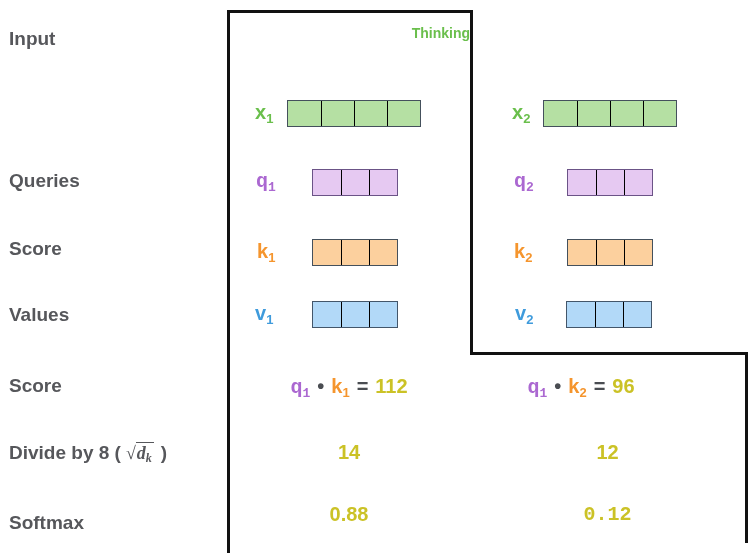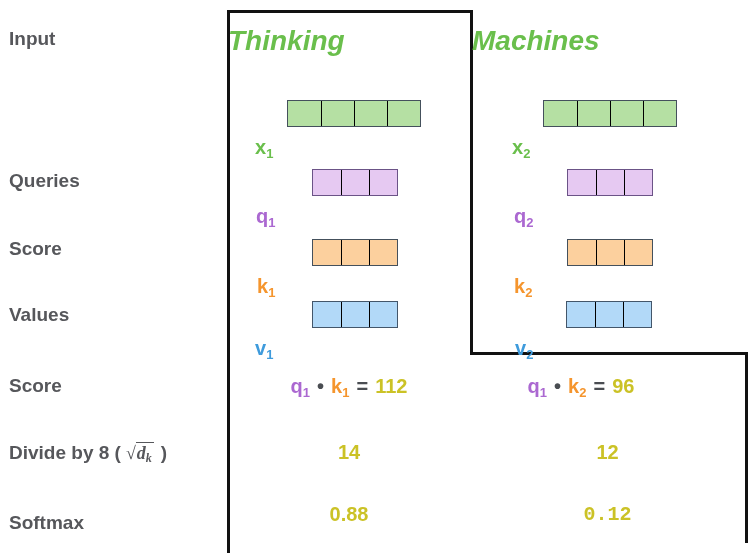--- a/index.html
+++ b/index.html
@@ -12,29 +12,29 @@
   .seg-left   { left:227px; top:10px;  width:3px;   height:543px; }
   .seg-top    { left:227px; top:10px;  width:246px; height:3px;  }
   .seg-right1 { left:470px; top:10px;  width:3px;   height:345px; }
   .seg-mid    { left:470px; top:352px; width:278px; height:3px;  }
   .seg-right2 { left:745px; top:352px; width:3px;   height:191px; }
 
   
   .llbl { position:absolute; left:9px; color:#56575b; font-size:19px; font-weight:600; line-height:24px; white-space:nowrap; }
 
   
-  .hdr { position:absolute; top:25px; font-size:28px; font-weight:700; color:#6abf4c; text-align:left;font-style:italic; }
+  .hdr { position:absolute; top:25px; font-size:14px; font-weight:700; color:#6abf4c; text-align:right; }
   .hdr1 { left:228px; width:242px; }
   .hdr2 { left:472px; width:273px; }
 
   
-  .vlabel { position:absolute; font-size:20px; font-weight:700; line-height:33px;margin-top:30px; }
+  .vlabel { position:absolute; font-size:20px; font-weight:700; line-height:23px; }
   .vlabel sub, .scoreline sub { font-size:13px; vertical-align:-4px; font-weight:700; }
   .c-green  { color:#6abf4c; }
-  .c-purple { color:#ab68d1; }
+  .c-purple { color:#ab68d1;font-family:Liberation Mono, monospace; }
   .c-orange { color:#f5952d; }
   .c-blue   { color:#3f9bdc; }
   .c-dark   { color:#4a4d52; }
   .c-yellow { color:#cbc226; }
 
   
   .vec { position:absolute; display:flex; height:27px; box-sizing:border-box; }
   .vec .cell { height:100%; box-sizing:border-box; }
   .vec .cell + .cell { border-left:1.5px solid; }
   .vec-4 .cell { width:33px; }
@@ -82,21 +82,20 @@
   <div class="llbl" style="top:169px">Queries</div>
   <div class="llbl" style="top:237px">Score</div>
   <div class="llbl" style="top:303px">Values</div>
   <div class="llbl" style="top:374px">Score</div>
   <div class="llbl" style="top:441px">
     <span>Divide by 8 (</span><span class="rad"><span class="sqrt">√</span><span class="bar"><span>d</span><sub>k</sub></span></span><span class="div-suffix">)</span>
   </div>
   <div class="llbl" style="top:511px">Softmax</div>
 
   <div class="hdr hdr1">Thinking</div>
-  <div class="hdr hdr2">Machines</div>
 
   <div class="vlabel c-green" style="left:255px;top:101px"><span>x</span><sub>1</sub></div>
   <div class="vec vec-4 t-green" style="left:287px;top:100px">
     <div class="cell"></div>
       <div class="cell"></div>
       <div class="cell"></div>
       <div class="cell"></div>
   </div>
 
   <div class="vlabel c-purple" style="left:256px;top:170px"><span>q</span><sub>1</sub></div>

